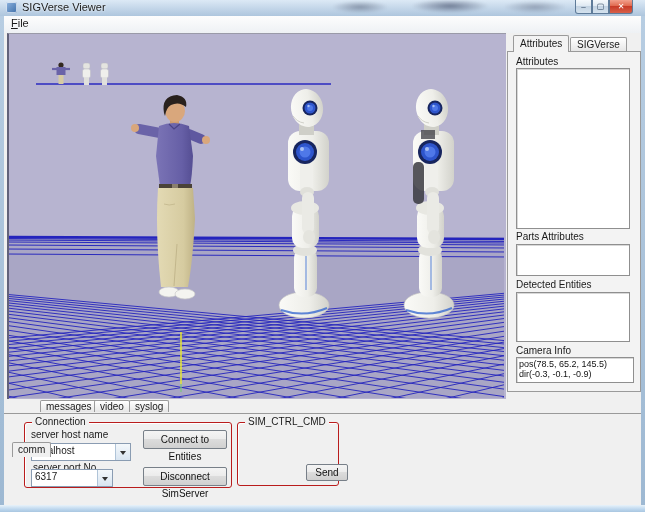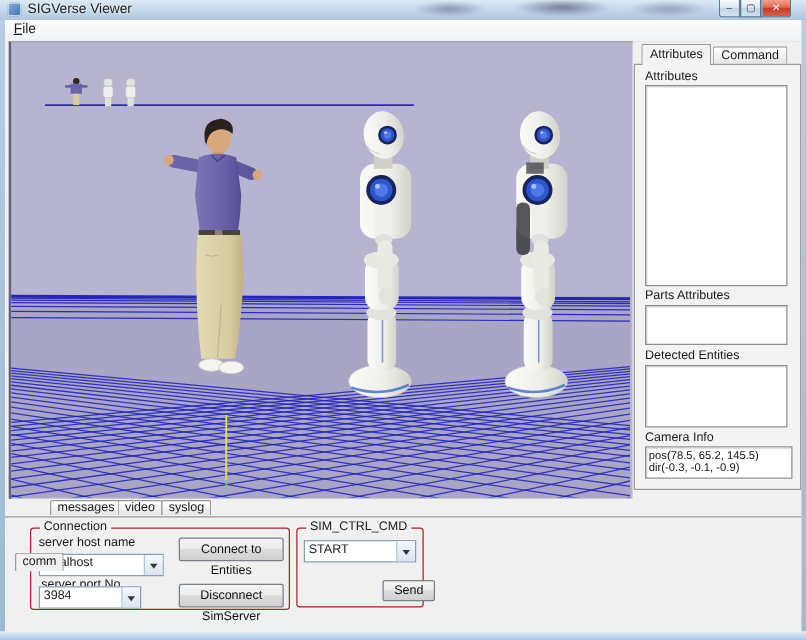--- a/index.html
+++ b/index.html
@@ -273,21 +273,21 @@
           <use href="#robotDef" x="125"></use>
           <rect x="404" y="128" width="11" height="42" rx="5" fill="#3a3a40" opacity="0.85"></rect>
           <rect x="412" y="96" width="14" height="9" fill="#47474e" opacity="0.8"></rect>
         </g>
       </svg>
     </div>
 
     <div class="right-panel">
       <div class="tabstrip">
         <div class="tab active" style="left:6px;">Attributes</div>
-        <div class="tab" style="left:63px;">Command</div>
+        <div class="tab" style="left:63px;">SIGVerse</div>
       </div>
       <div class="rp-pane">
         <div class="rp-label" style="top:4px;">Attributes</div>
         <div class="sunken" style="left:8px;top:16px;width:112px;height:159px;"></div>
         <div class="rp-label" style="top:179px;">Parts Attributes</div>
         <div class="sunken" style="left:8px;top:192px;width:112px;height:30px;"></div>
         <div class="rp-label" style="top:227px;">Detected Entities</div>
         <div class="sunken" style="left:8px;top:240px;width:112px;height:48px;"></div>
         <div class="rp-label" style="top:293px;">Camera Info</div>
         <div class="sunken caminfo" style="left:8px;top:305px;width:112px;height:22px;">
@@ -310,37 +310,31 @@
           <span class="gb-label">Connection</span>
           <div class="fld-label" style="left:6px;top:6px;">server host name</div>
           <div class="combo" style="left:6px;top:20px;width:98px;">
             <div class="combo-text">localhost</div>
             <div class="combo-arrow">
                 <div class="tri"></div>
               </div>
           </div>
           <div class="fld-label" style="left:8px;top:39px;">server port No</div>
           <div class="combo" style="left:6px;top:46px;width:80px;">
-            <div class="combo-text">3984</div>
+            <div class="combo-text">6317</div>
             <div class="combo-arrow">
                 <div class="tri"></div>
               </div>
           </div>
           <div class="btn" style="left:118px;top:7px;width:82px;height:17px;line-height:17px;">Connect to Entities</div>
           <div class="btn" style="left:118px;top:44px;width:82px;height:17px;line-height:17px;">Disconnect SimServer</div>
         </div>
 
         <div class="groupbox" style="left:233px;top:8px;width:100px;height:62px;">
           <span class="gb-label">SIM_CTRL_CMD</span>
-          <div class="combo" style="left:5px;top:9px;width:88px;">
-            <div class="combo-text">START</div>
-            <div class="combo-arrow">
-                <div class="tri"></div>
-              </div>
-          </div>
           <div class="btn" style="left:68px;top:41px;width:40px;height:15px;line-height:15px;">Send</div>
         </div>
 
       </div>
     </div>
 
 
   </div>
 </div>
 

